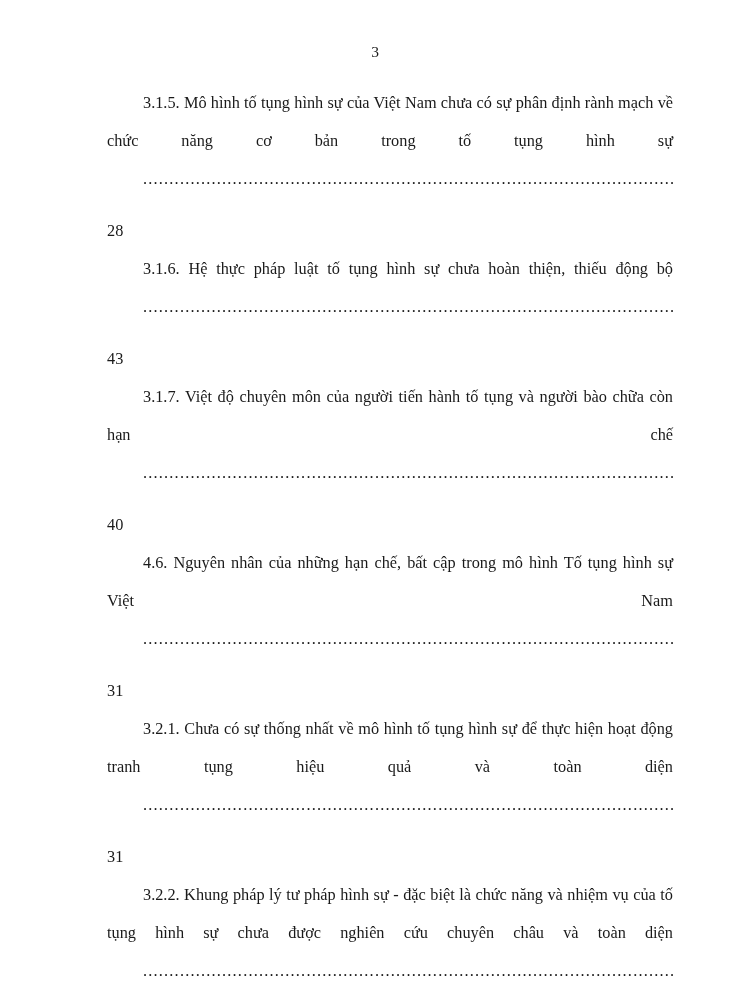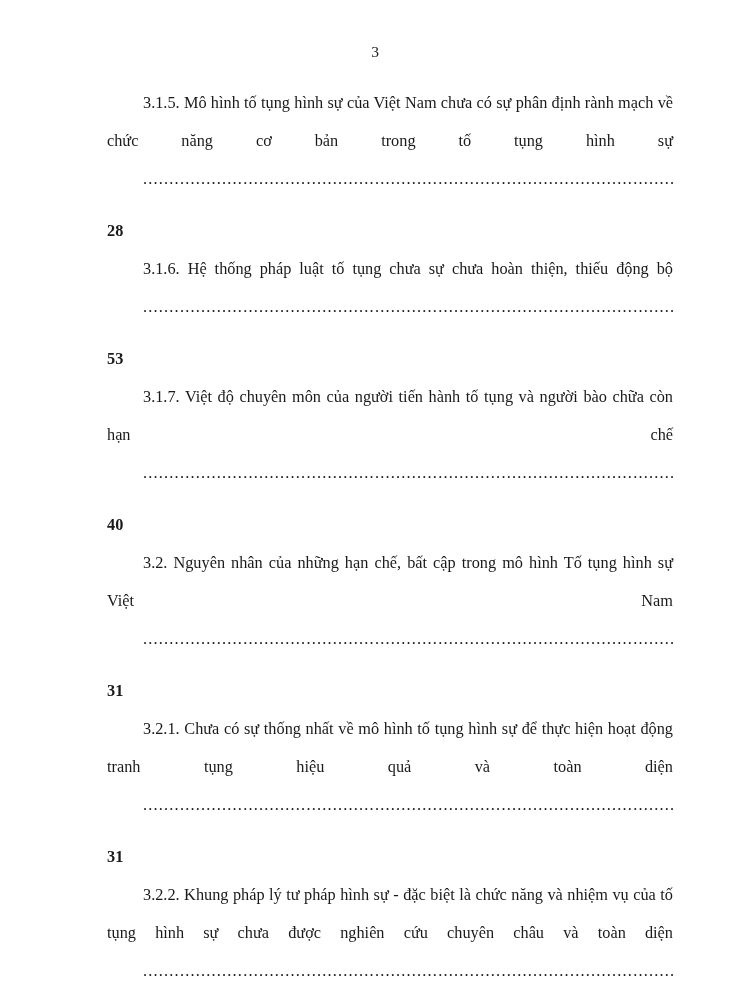--- a/index.html
+++ b/index.html
@@ -61,32 +61,31 @@
     display: inline-block;
     width: 0;
     overflow: hidden;
     white-space: nowrap;
     letter-spacing: 1.2px;
     vertical-align: baseline;
   }
 
   .page-no {
     white-space: nowrap;
-    font-weight: bold;
   }
 </style>
 </head>
 <body>
 
 <div class="page">
 
   <div class="page-number">3</div>
 
   <div class="toc">
       <p class="toc-entry"><span class="entry-title">3.1.5. Mô hình tố tụng hình sự của Việt Nam chưa có sự phân định rành mạch về chức năng cơ bản trong tố tụng hình sự</span> <span class="leader" style="width: 566px;">...........................................................................................................................................</span><span class="page-no">28</span></p>
-      <p class="toc-entry"><span class="entry-title">3.1.6. Hệ thống pháp luật tố tụng chưa sự chưa hoàn thiện, thiếu động bộ</span> <span class="leader" style="width: 566px;">...........................................................................................................................................</span><span class="page-no">53</span></p>
+      <p class="toc-entry"><span class="entry-title">3.1.6. Hệ thực pháp luật tố tụng hình sự chưa hoàn thiện, thiếu động bộ</span> <span class="leader" style="width: 566px;">...........................................................................................................................................</span><span class="page-no">43</span></p>
       <p class="toc-entry"><span class="entry-title">3.1.7. Việt độ chuyên môn của người tiến hành tố tụng và người bào chữa còn hạn chế</span> <span class="leader" style="width: 566px;">...........................................................................................................................................</span><span class="page-no">40</span></p>
-      <p class="toc-entry"><span class="entry-title">3.2. Nguyên nhân của những hạn chế, bất cập trong mô hình Tố tụng hình sự Việt Nam</span> <span class="leader" style="width: 566px;">...........................................................................................................................................</span><span class="page-no">31</span></p>
+      <p class="toc-entry"><span class="entry-title">4.6. Nguyên nhân của những hạn chế, bất cập trong mô hình Tố tụng hình sự Việt Nam</span> <span class="leader" style="width: 566px;">...........................................................................................................................................</span><span class="page-no">31</span></p>
       <p class="toc-entry"><span class="entry-title">3.2.1. Chưa có sự thống nhất về mô hình tố tụng hình sự để thực hiện hoạt động tranh tụng hiệu quả và toàn diện</span> <span class="leader" style="width: 566px;">...........................................................................................................................................</span><span class="page-no">31</span></p>
       <p class="toc-entry"><span class="entry-title">3.2.2. Khung pháp lý tư pháp hình sự - đặc biệt là chức năng và nhiệm vụ của tố tụng hình sự chưa được nghiên cứu chuyên châu và toàn diện</span> <span class="leader" style="width: 566px;">...........................................................................................................................................</span></p>
     </div>
 
 </div>
 
 </body></html>

